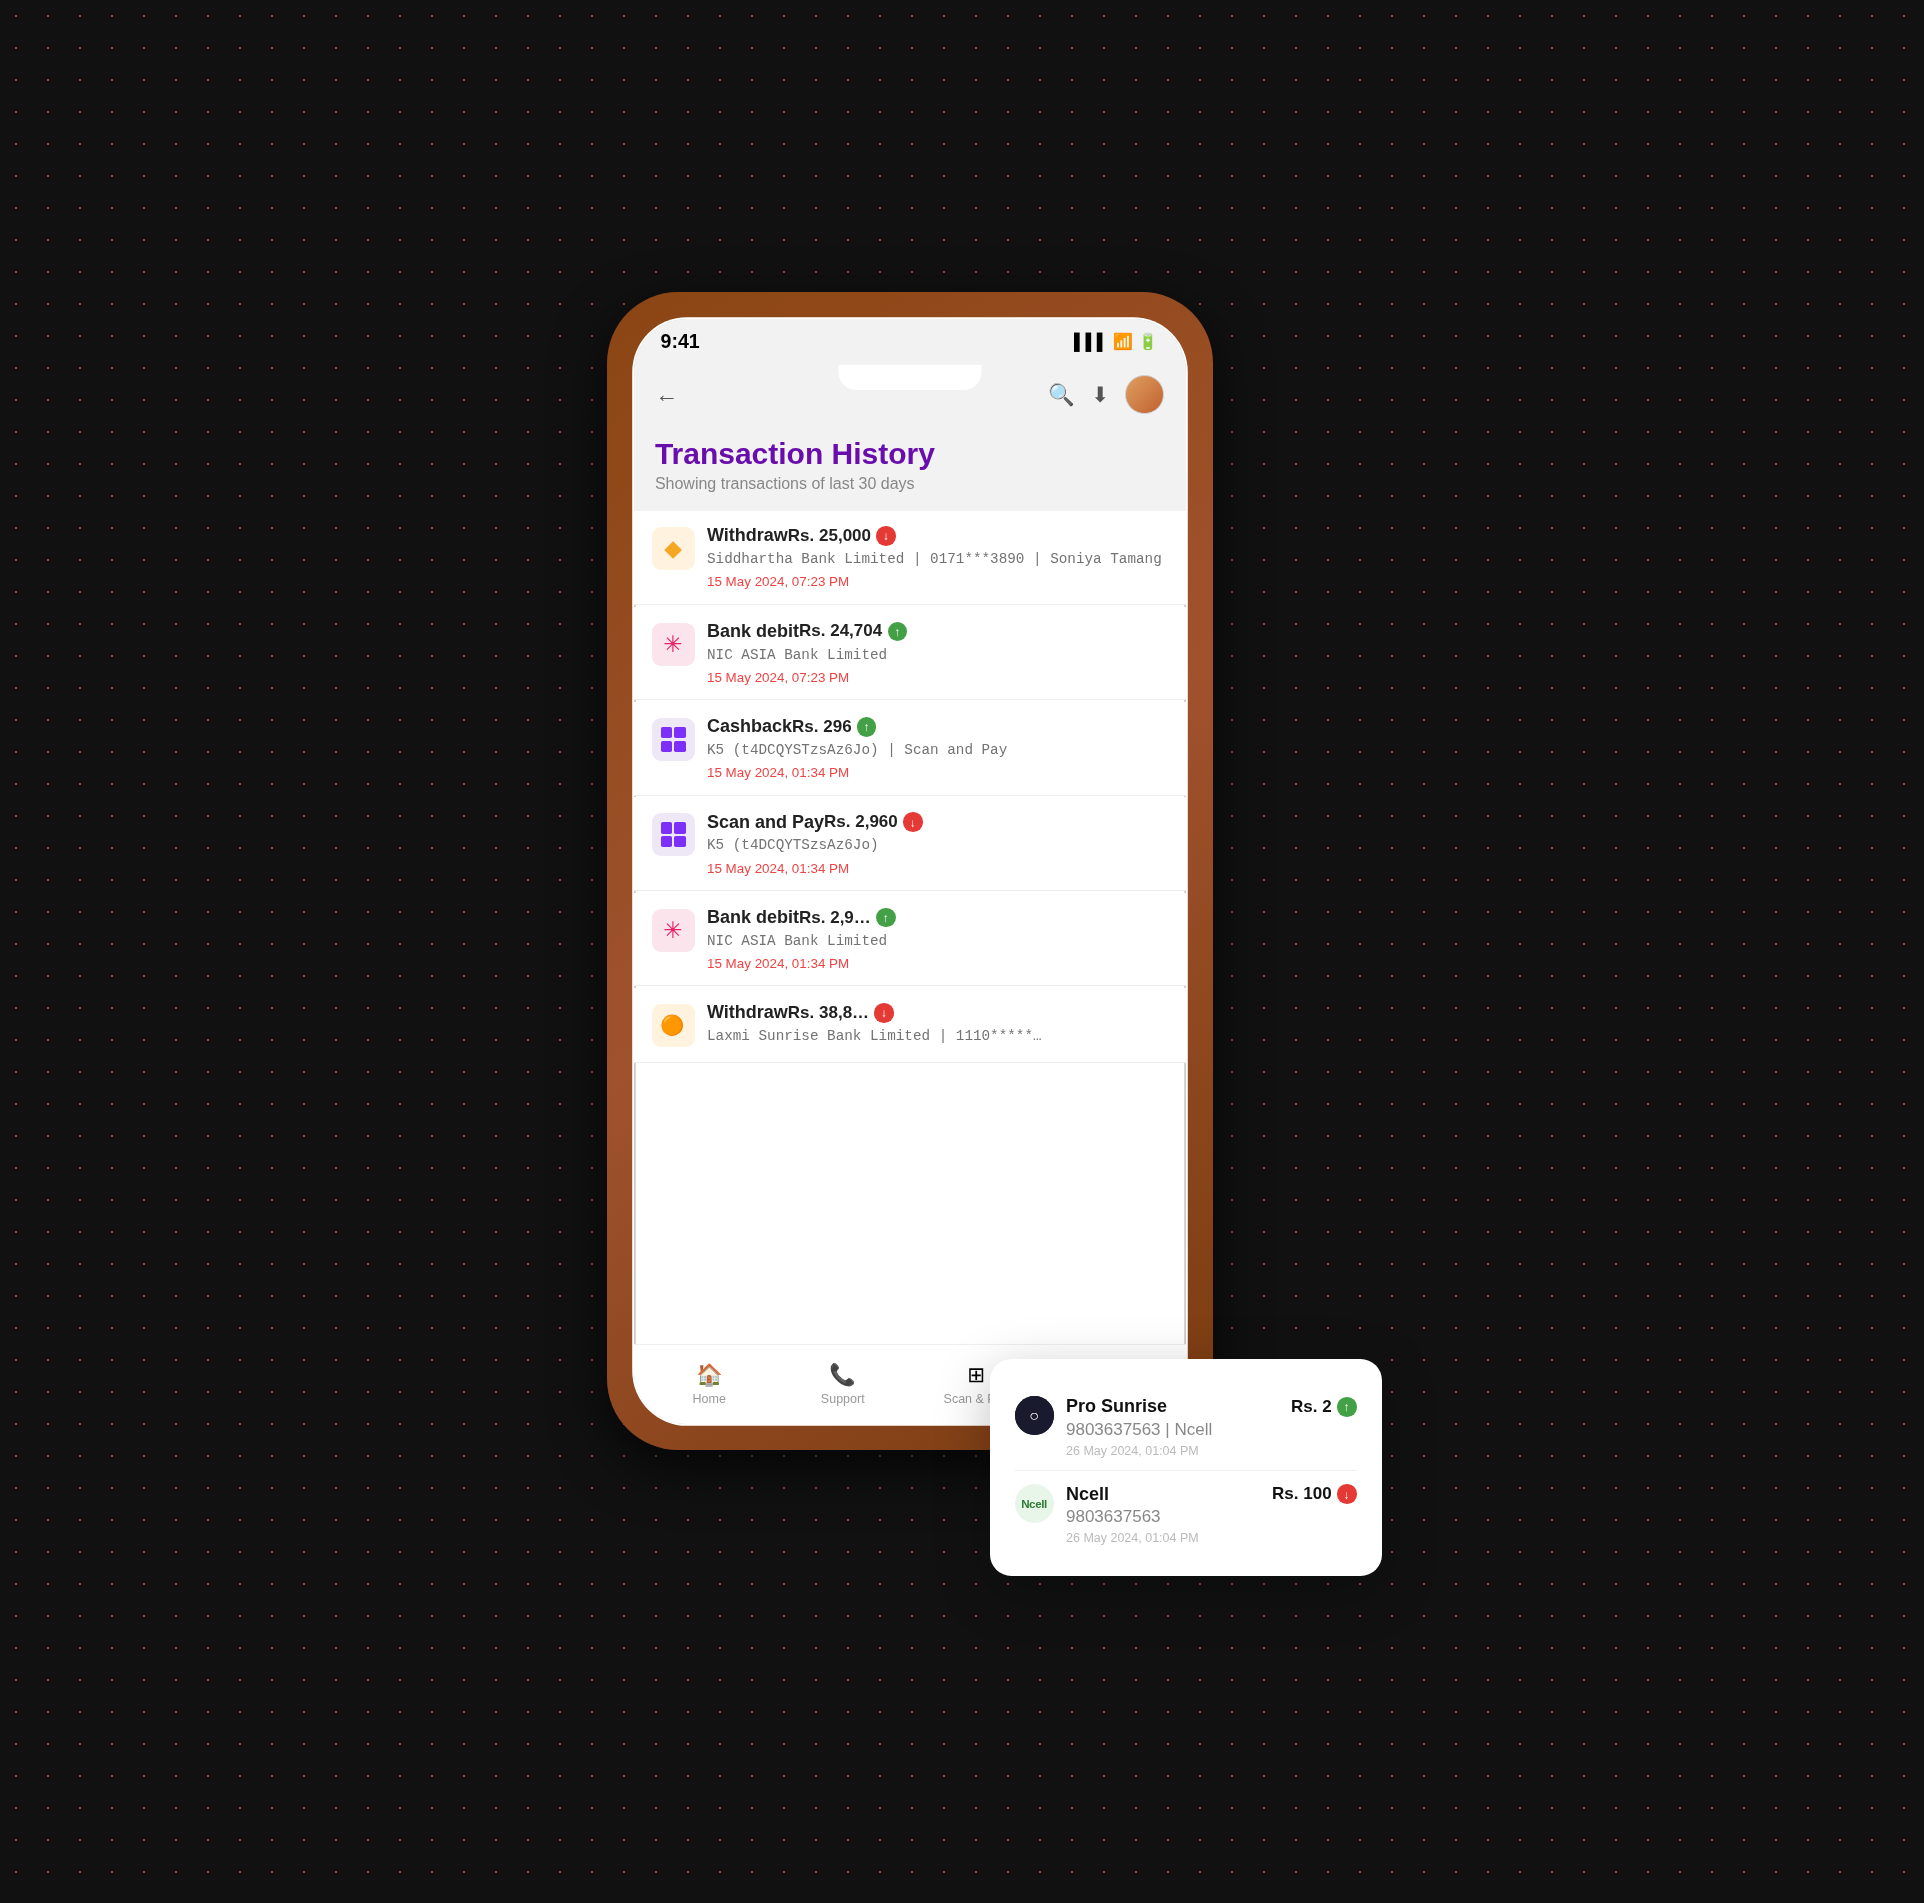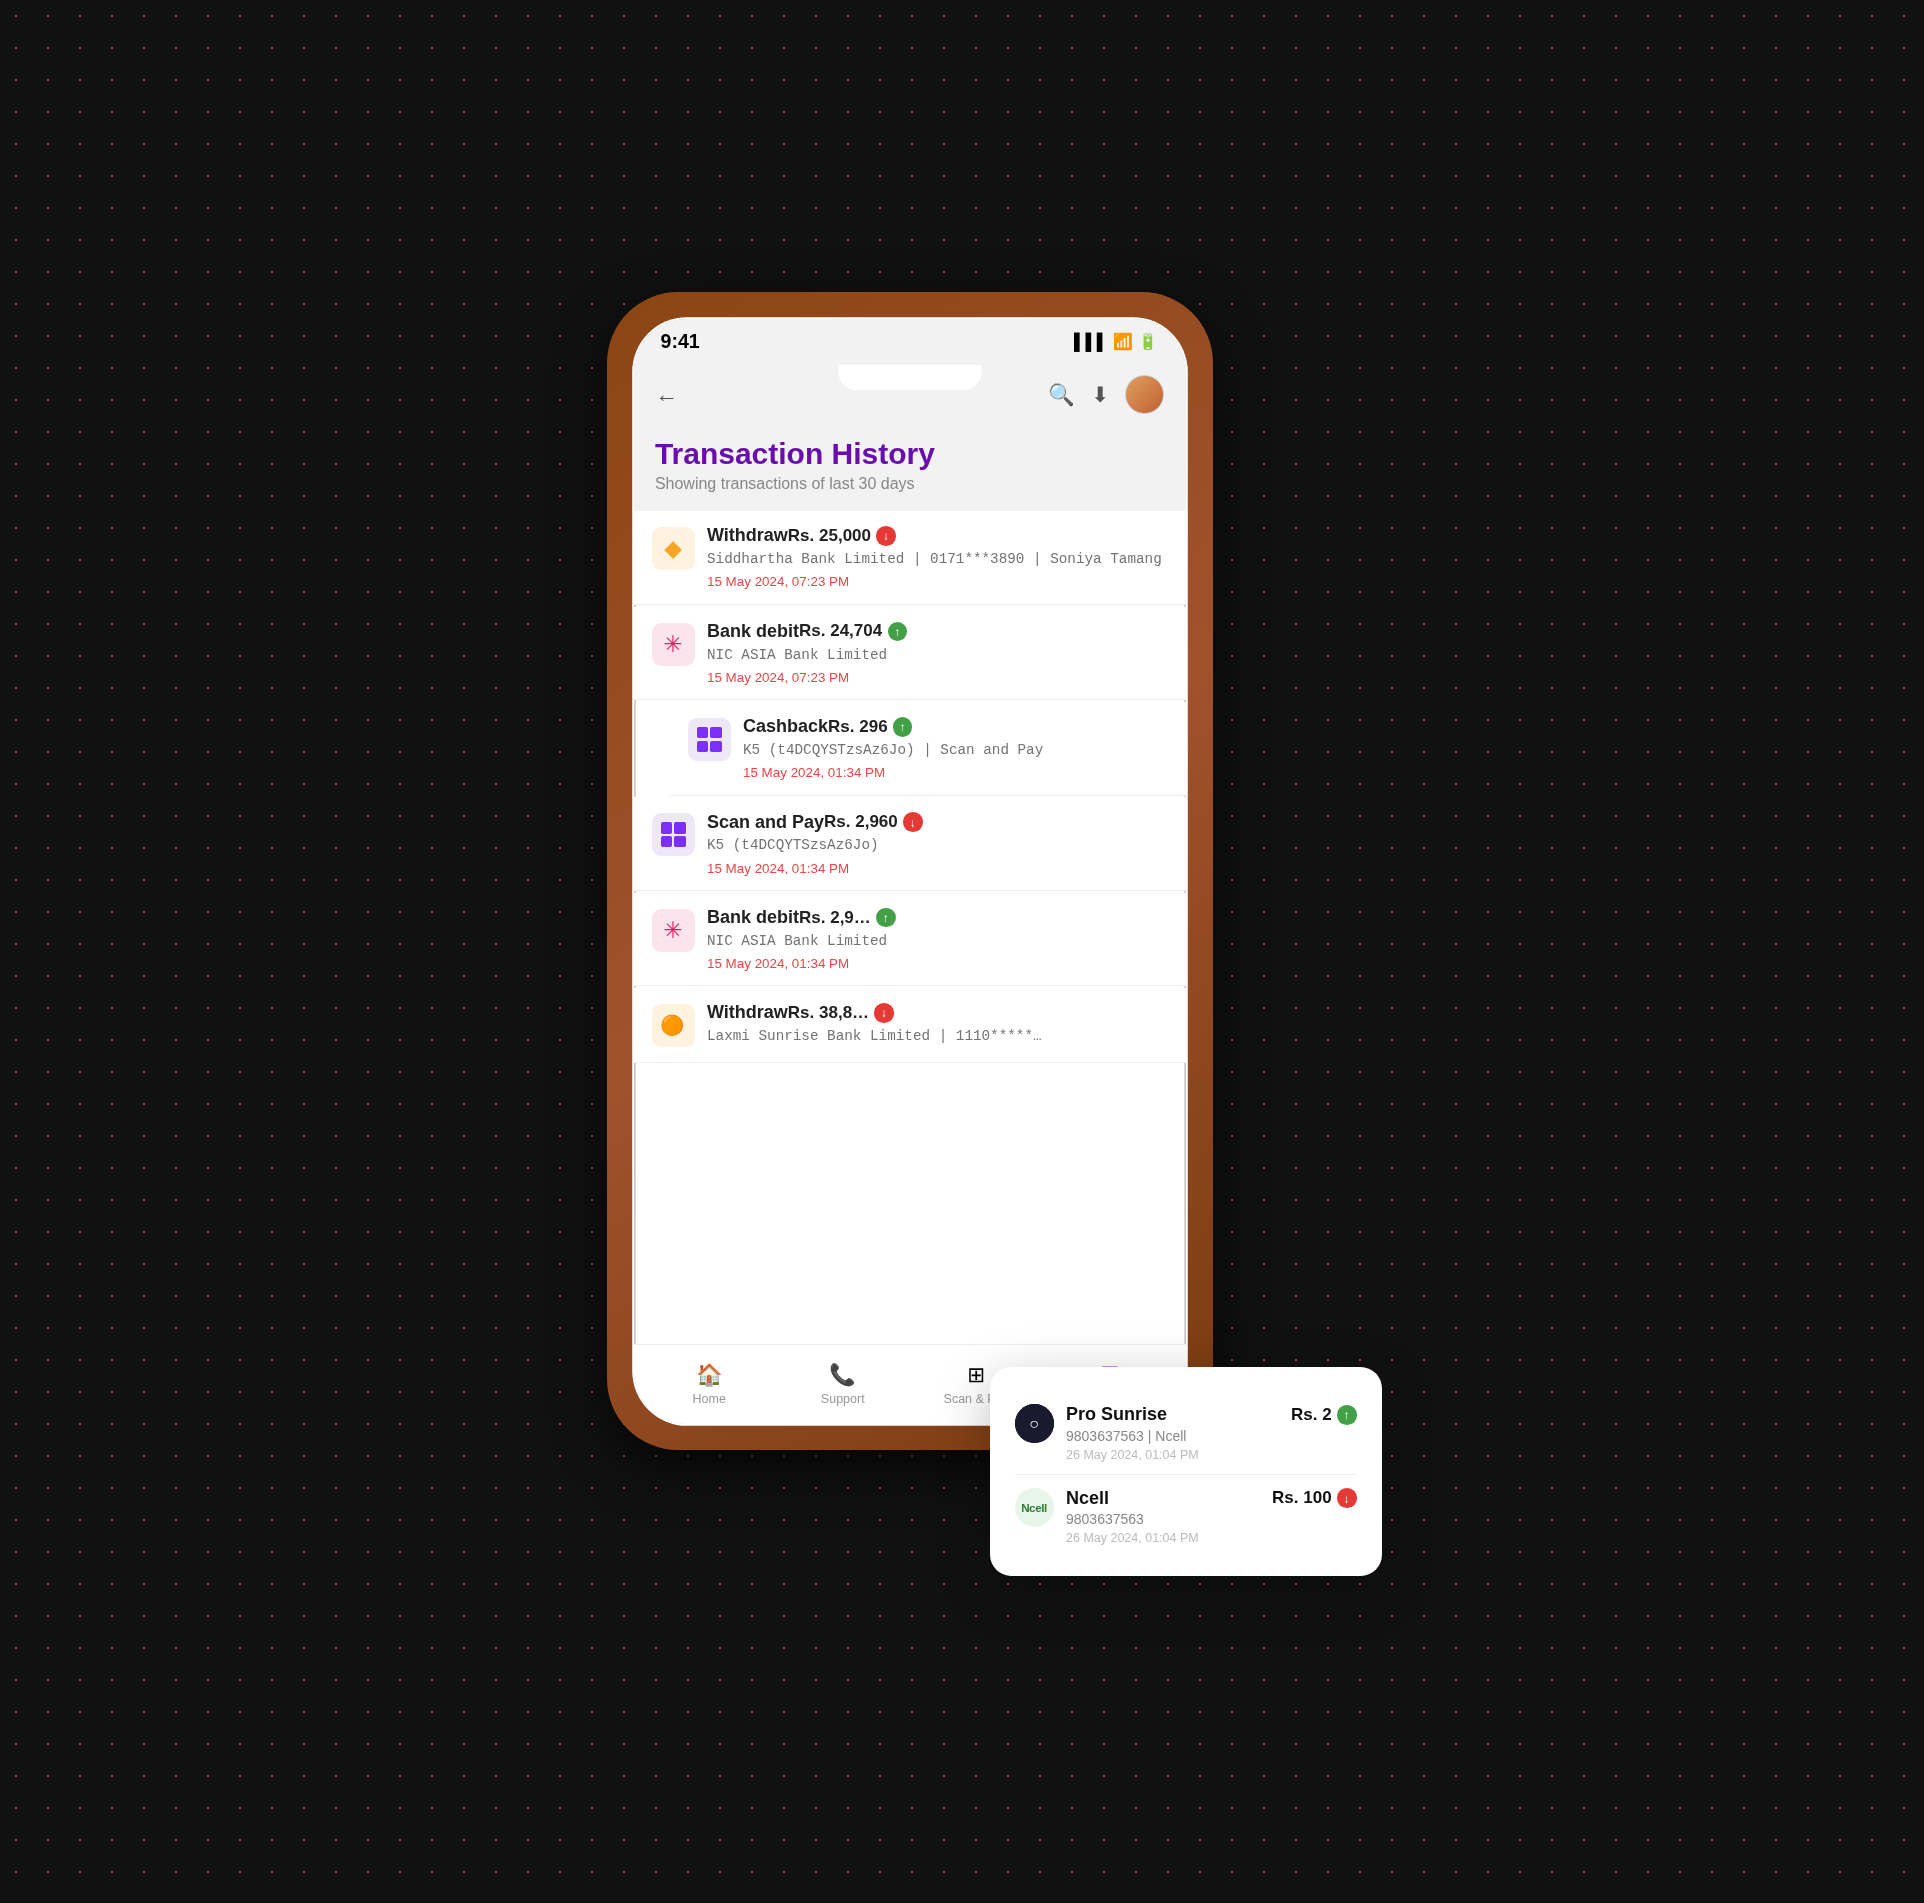--- a/index.html
+++ b/index.html
@@ -325,21 +325,21 @@
       display: flex;
       align-items: center;
       gap: 5.3px;
     }
     .card-txn-amount {
       font-size: 17px;
       font-weight: 600;
       color: #111;
     }
     .card-txn-sub {
-      font-size: 14px;
+      font-size: 17px;
       color: #888;
       margin-top: 2.7px;
     }
     .card-txn-date {
       font-size: 12.5px;
       color: #bbb;
       margin-top: 3.6px;
     }
 
     
@@ -439,21 +439,21 @@
               <div class="txn-amount-row">
                 <span class="txn-amount">Rs. 24,704</span>
                 <div class="arrow-badge arrow-up">↑</div>
               </div>
             </div>
             <div class="txn-desc">NIC ASIA Bank Limited</div>
             <div class="txn-date">15 May 2024, 07:23 PM</div>
           </div>
         </div>
 
-        <div class="transaction-item" style="background:#fff;margin-left:36px;">
+        <div class="transaction-item" style="background:#fff;">
           <div class="txn-icon txn-icon-cashback">
             <div class="qr-icon">
               <div class="qr-dot"></div>
               <div class="qr-dot"></div>
               <div class="qr-dot"></div>
               <div class="qr-dot"></div>
             </div>
           </div>
           <div class="txn-content">
             <div class="txn-top-row">

